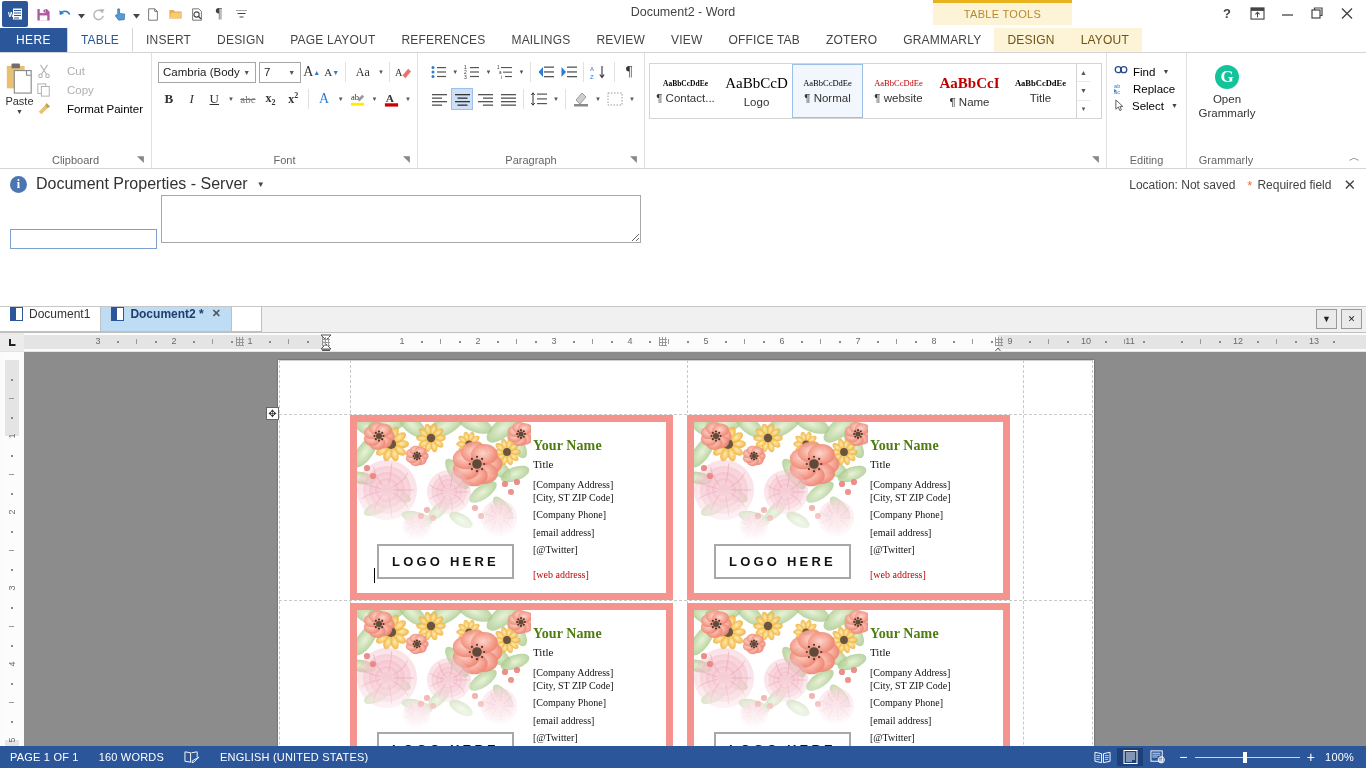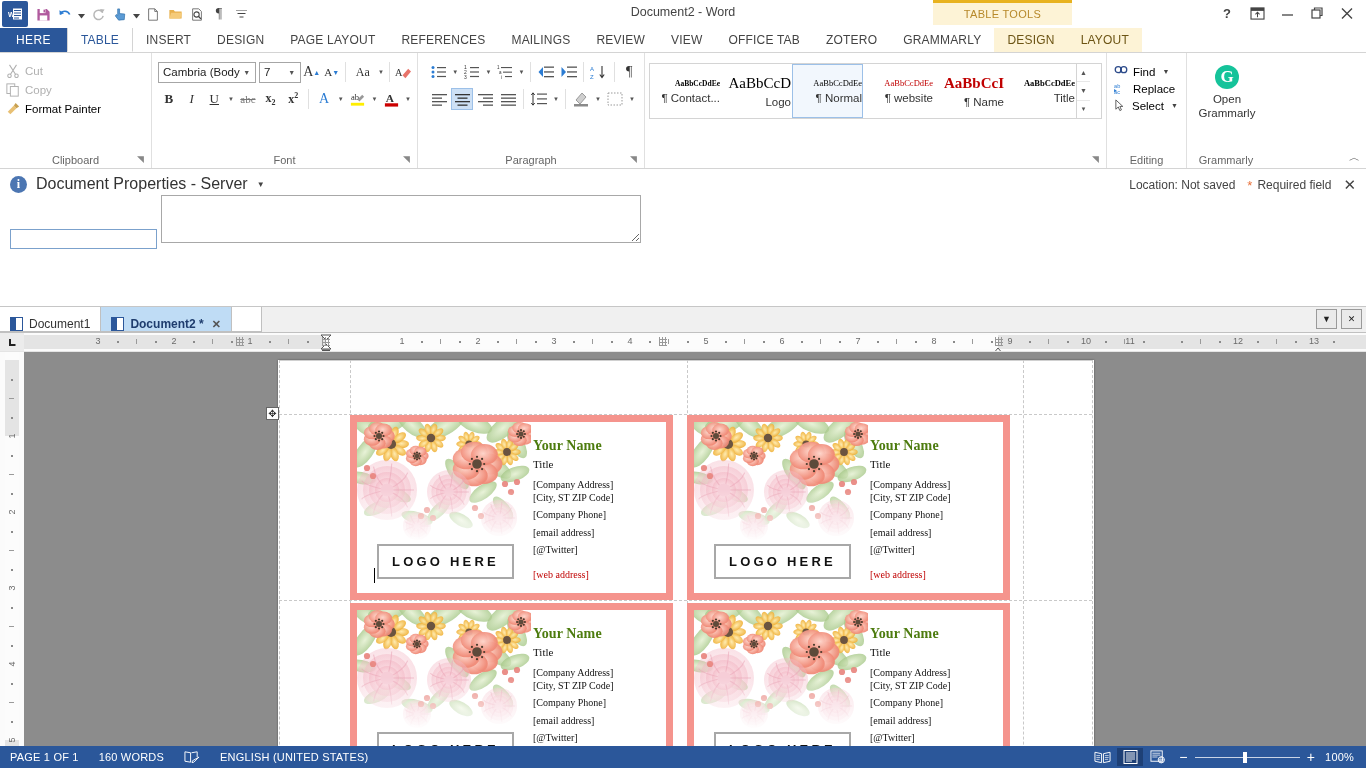--- a/index.html
+++ b/index.html
@@ -167,21 +167,21 @@
   
   .paste-btn {
     width: 46px;
     display: flex; flex-direction: column;
     align-items: center; justify-content: flex-start;
     padding-top: 6px;
     font-size: 11px; color: #333;
   }
   .clip-list { padding-top: 6px; display: flex; flex-direction: column; gap: 3px; }
   .clip-item {
-    display: flex; align-items: center; gap: 5px;
+    display: flex; align-items: center; gap: 16px;
     font-size: 11.5px; padding: 1px 4px 1px 2px;
     white-space: nowrap;
   }
   .clip-item.dim { color: #b0b0b0; }
 
   
   .font-row1, .font-row2 { display: flex; align-items: center; gap: 1px; }
   .font-row1 { padding: 4px 0 3px 2px; }
   .font-row2 { padding: 2px 0 0 2px; }
   .combo {
@@ -209,21 +209,21 @@
   .styles-gallery {
     display: flex;
     border: 1px solid #d4d4d4;
     height: 56px;
     margin-top: 6px;
     background: #fff;
   }
   .style-item {
     width: 71px;
     display: flex; flex-direction: column;
-    align-items: flex-end; justify-content: center;
+    align-items: center; justify-content: center;
     border: 1px solid transparent;
     font-size: 11px;
     overflow: hidden;
   }
   .style-item.sel { border-color: #9cc0e8; background: #f2f7fd; }
   .style-prev { font-family: "Liberation Serif", serif; white-space: nowrap; }
   .style-name { color: #333; font-size: 11.5px; margin-top: 4px; white-space: nowrap; overflow: hidden; max-width: 68px; text-align:center;}
   .style-scroll {
     width: 14px;
     display: flex; flex-direction: column;
@@ -298,21 +298,21 @@
 
   
   .officetabs {
     height: 26px;
     background: #f0f0f0;
     border-bottom: 1px solid #c0c0c0;
     display: flex; align-items: stretch;
     position: relative;
   }
   .otab {
-    display: flex; align-items: flex-end; gap: 6px;
+    display: flex; align-items: flex-start; gap: 6px;
     padding: 0 10px;
     font-size: 12px; color: #333;
     border: 1px solid #c0c0c0;
     border-top: none;
     background: #fff;
     border-left: none;
   }
   .otab.active { background: #bfdcf5; font-weight: bold; color: #1f3d6e; }
   .otab-empty { width: 30px; border: 1px solid #c0c0c0; border-top: none; border-left: none; background: #fff; }
   .wicon {
@@ -644,20 +644,30 @@
   <div class="ribbon-caret">▼</div>
   <div class="avatar-wrap">
     <div class="avatar"></div>
   </div>
 </div>
 
 <div class="ribbon">
 
   <div class="rgroup" style="width:152px">
     <div class="rgroup-body">
+      <div class="paste-btn">
+        <svg width="30" height="32" viewBox="0 0 32 34">
+            <rect x="3" y="3" width="19" height="24" fill="#e8c074"></rect>
+            <rect x="8" y="0.5" width="9" height="5" rx="1" fill="#6e6e6e"></rect>
+            <rect x="11" y="8" width="18" height="24" fill="#fff" stroke="#8a8a8a" stroke-width="1.2"></rect>
+            <path d="M24 8 L24 13 L29 13" fill="none" stroke="#8a8a8a" stroke-width="1.2"></path>
+          </svg>
+        <span>Paste</span>
+        <span style="font-size:7px;color:#444;margin-top:1px;">▼</span>
+      </div>
       <div class="clip-list">
         <div class="clip-item dim">
           <svg width="14" height="14" viewBox="0 0 16 16">
               <path d="M4 1 L11 12 M12 1 L5 12" stroke="#b0b0b0" stroke-width="1.2" fill="none"></path>
               <circle cx="4" cy="13.5" r="2" fill="none" stroke="#b0b0b0" stroke-width="1.2"></circle>
               <circle cx="12" cy="13.5" r="2" fill="none" stroke="#b0b0b0" stroke-width="1.2"></circle>
             </svg>
           <span>Cut</span>
         </div>
         <div class="clip-item dim">

